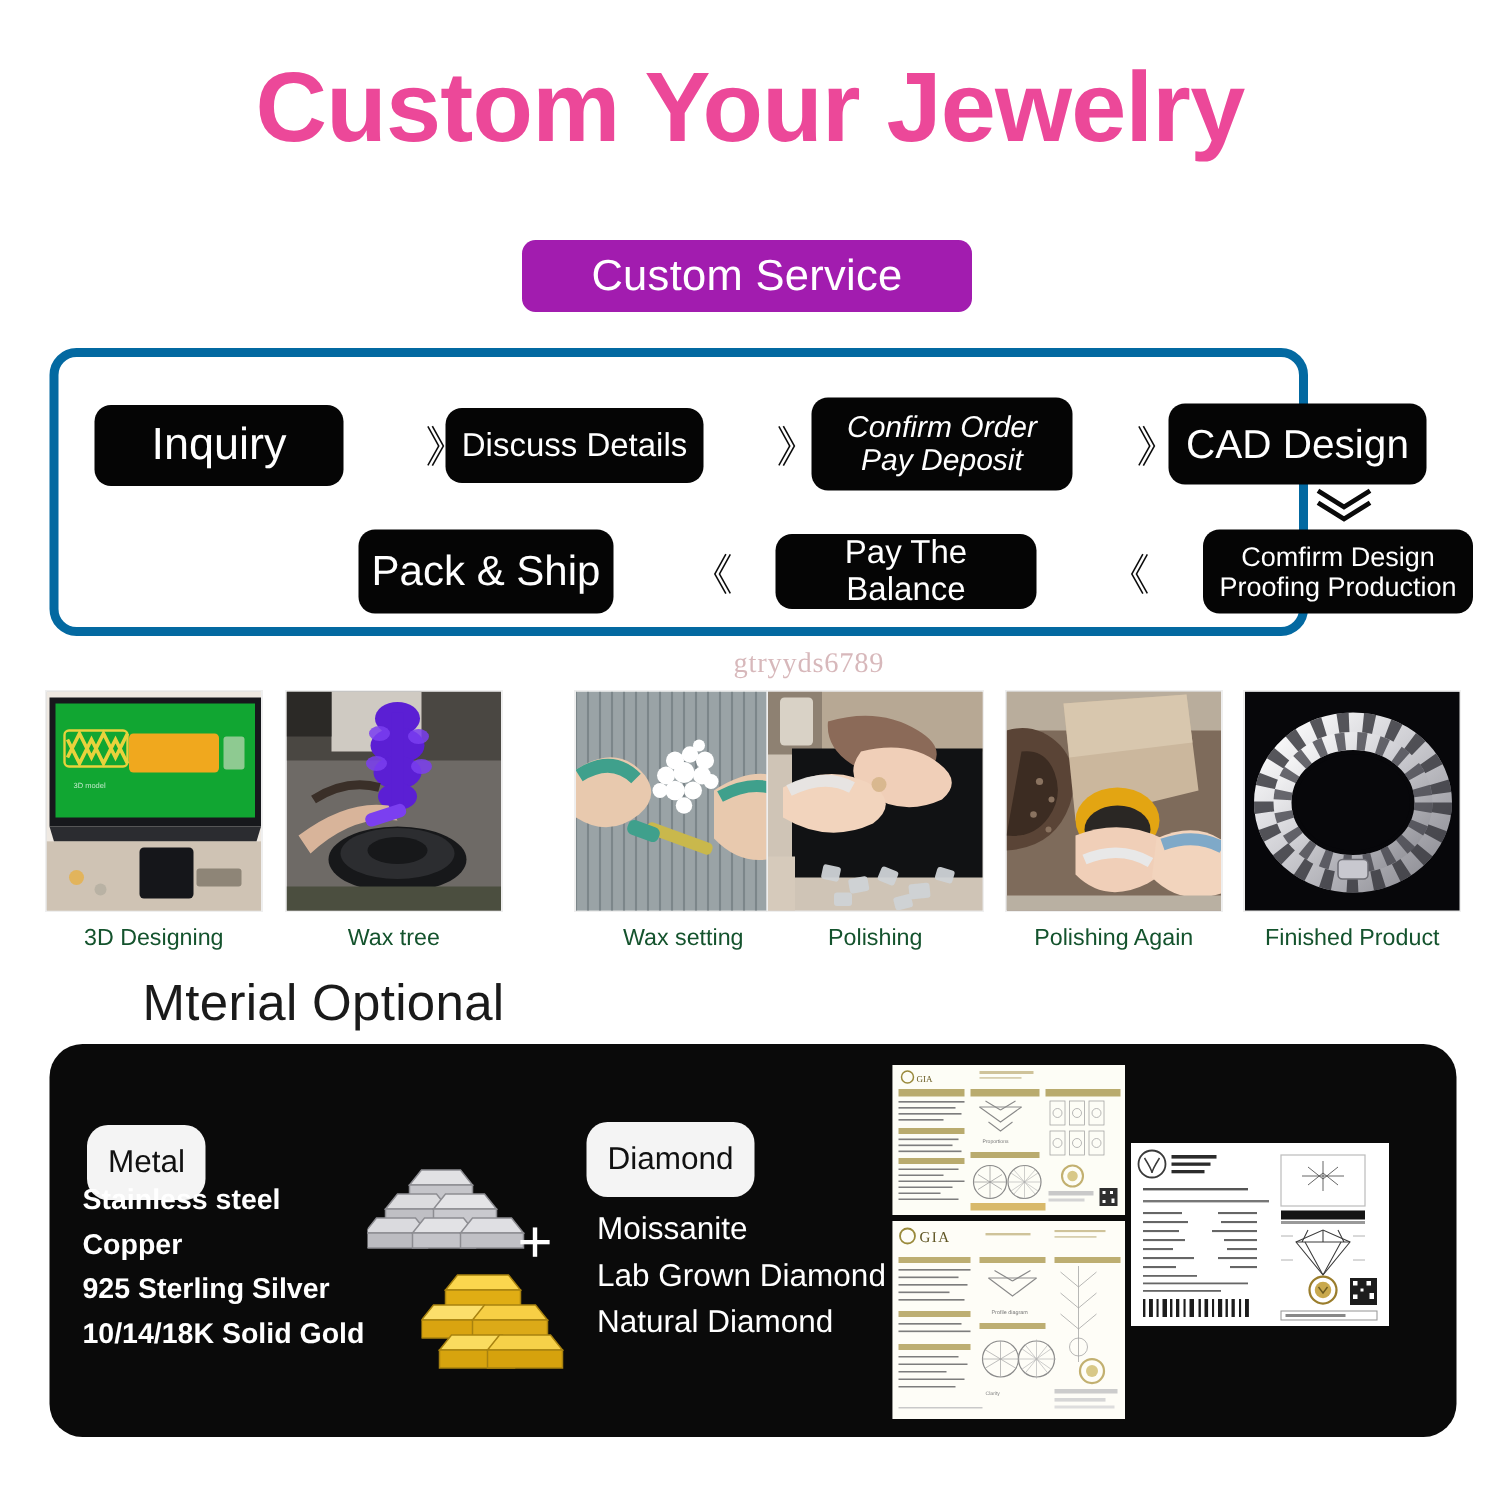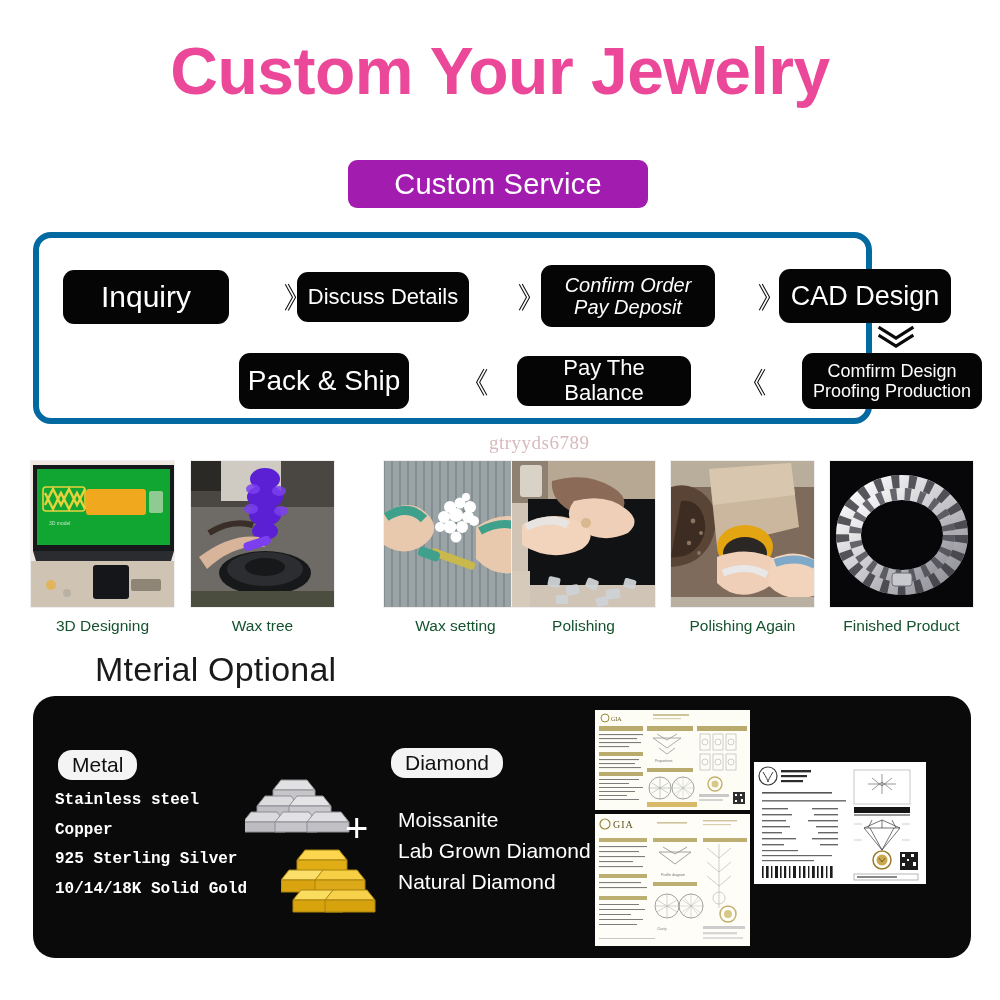--- a/index.html
+++ b/index.html
@@ -113,32 +113,32 @@
   
   .mat-panel {
     position: absolute; left: 33px; top: 696px;
     width: 938px; height: 262px;
     background: #0a0a0a; border-radius: 22px;
     overflow: hidden;
   }
   .pill {
     position: absolute;
     background: #f4f4f4; color: #111;
-    border-radius: 14px; padding: 3px 14px;
+    border-radius: 14px; padding: 13px 14px;
     font-size: 21px; font-family: "Liberation Sans", sans-serif;
     white-space: nowrap;
   }
   #pill-metal   { left: 25px;  top: 54px; }
   #pill-diamond { left: 358px; top: 52px; }
 
   .mat-list { position: absolute; color: #ffffff; }
   #list-metal {
     left: 22px; top: 90px;
-    font-family: Liberation Mono, monospace;
-    font-size: 16px; font-weight: 700; line-height: 29.5px;
+    font-family: Liberation Sans, sans-serif;
+    font-size: 19px; font-weight: 700; line-height: 29.5px;
     white-space: nowrap;
   }
   #list-diamond {
     left: 365px; top: 108px;
     font-family: "Liberation Sans", sans-serif;
     font-size: 21px; font-weight: 400; line-height: 31px;
     white-space: nowrap;
   }
 
   .plus-sign {

